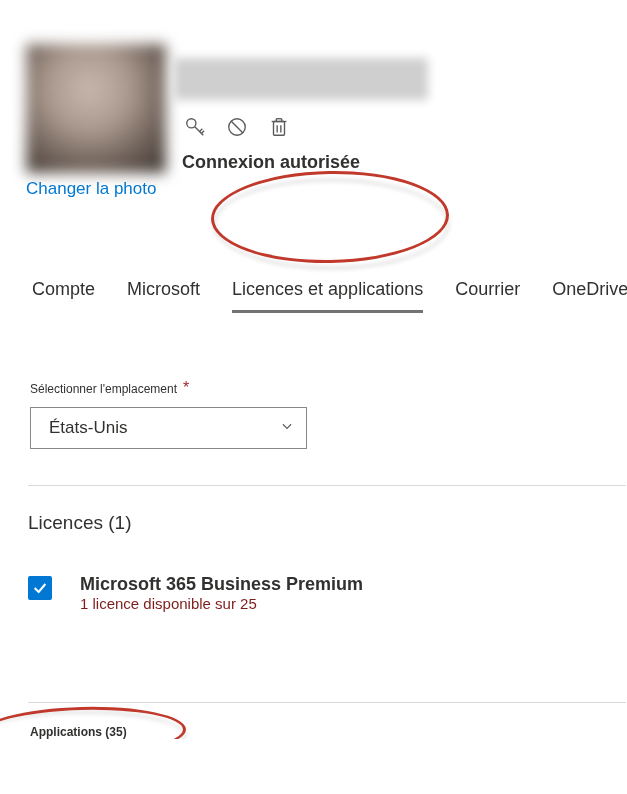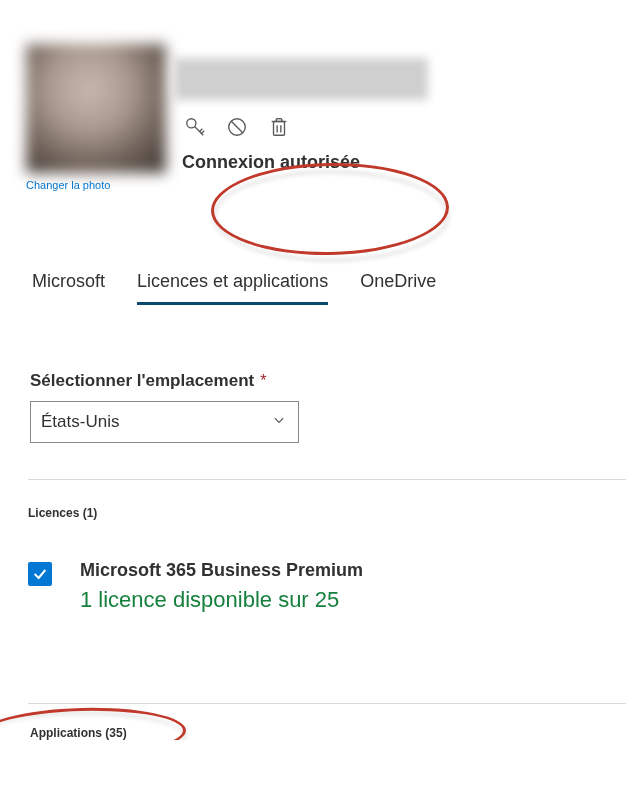--- a/index.html
+++ b/index.html
@@ -4,40 +4,40 @@
 <style>
   html,body{margin:0;padding:0;font-family:"Segoe UI",Arial,sans-serif;color:#323130;background:#fff;width:627px}
   .wrap{padding:0 0 0 0}
   .header{display:flex;align-items:center;padding:44px 0 0 26px}
   .avatar{width:140px;height:129px;background:radial-gradient(circle at 45% 35%,#c7b8ad 0%,#ab9a8f 35%,#6a5d55 70%,#3c3530 100%);filter:blur(7px);border-radius:2px}
   .hcol{padding-left:8px}
   .name-blur{width:254px;height:42px;background:#cfcfcf;filter:blur(5px);margin:14px 0 14px 0;border-radius:2px}
   .icon-row{display:flex;gap:20px;padding:2px 0 10px 10px}
   .icon-row svg{width:22px;height:22px;stroke:#5b5b5b;fill:none;stroke-width:1.5}
   .signin{font-weight:600;font-size:18px;padding-left:8px}
-  .change-photo{color:#0078d4;font-size:11px;padding:6px 0 0 26px;cursor:pointer;width:max-content}
+  .change-photo{color:#0078d4;font-size:17px;padding:6px 0 0 26px;cursor:pointer;width:max-content}
   .tabs{display:flex;gap:32px;padding:80px 0 0 32px;font-size:18px;color:#323130;position:relative}
   .tab{cursor:pointer;padding-bottom:10px;white-space:nowrap}
-  .tab.active{color:#323130;font-weight:400;border-bottom:3px solid #0c4a6e}
+  .tab.active{color:#323130;font-weight:400;border-bottom:3px solid #737373}
   
   .red-oval{position:absolute;border:3px solid #c0392b;border-radius:50%;pointer-events:none}
   .oval1{left:211px;top:-28px;width:232px;height:86px;transform:rotate(-1deg)}
   .oval-shadow1{position:absolute;left:213px;top:-20px;width:232px;height:86px;border:2px solid rgba(0,0,0,.18);border-radius:50%;pointer-events:none;filter:blur(2px)}
   .loc{padding:66px 0 0 30px}
-  .loc-label{font-weight:700;font-size:17px}
+  .loc-label{font-weight:400;font-size:12px}
   .req{color:#a4262c;margin-left:6px}
-  .select{margin-top:10px;width:245px;height:40px;border:1px solid #8a8886;display:flex;align-items:center;justify-content:space-between;padding:0 12px 0 10px;font-size:17px;cursor:pointer}
+  .select{margin-top:10px;width:245px;height:40px;border:1px solid #8a8886;display:flex;align-items:center;justify-content:space-between;padding:0 12px 0 18px;font-size:17px;cursor:pointer}
   .chev svg{width:14px;height:14px;stroke:#605e5c;fill:none;stroke-width:2}
   .hr{border:none;border-top:1px solid #d9d9d9;margin:36px 0 0 28px;width:598px}
-  .lic-head{font-weight:700;font-size:12px;padding:26px 16px 0 28px}
+  .lic-head{font-weight:400;font-size:19px;padding:26px 16px 0 28px}
   .lic-item{display:flex;align-items:flex-start;padding:40px 0 0 28px;gap:28px}
   .cb{width:24px;height:24px;background:#0078d4;display:flex;align-items:center;justify-content:center;border-radius:2px;margin-top:2px}
   .cb svg{width:16px;height:16px;stroke:#fff;fill:none;stroke-width:3}
   .lic-name{font-weight:600;font-size:18px}
-  .lic-sub{font-size:22px;color:#15803d;margin-top:6px}
+  .lic-sub{font-size:15px;color:#7f1d1d;margin-top:0}
   .hr2{border:none;border-top:1px solid #d9d9d9;margin:90px 0 0 28px;width:598px}
   .apps-row{position:relative;padding:22px 0 0 30px}
   .apps-head{font-weight:600;font-size:12px}
   .oval2{left:-22px;top:4px;width:202px;height:44px;transform:rotate(-1.5deg)}
   .oval-shadow2{position:absolute;left:-20px;top:8px;width:202px;height:44px;border:2px solid rgba(0,0,0,.18);border-radius:50%;pointer-events:none;filter:blur(2px)}
 </style>
 </head>
 <body>
 
 <div class="wrap">
@@ -72,22 +72,24 @@
               <line x1="9" y1="3" x2="15" y2="3"></line>
             </svg>
         </span>
       </div>
       <div class="signin">Connexion autorisée</div>
     </div>
   </div>
   <div class="change-photo">Changer la photo</div>
 
   <div class="tabs">
+    <div class="tab">Compte</div>
     <div class="tab">Microsoft</div>
     <div class="tab active">Licences et applications</div>
+    <div class="tab">Courrier</div>
     <div class="tab">OneDrive</div>
     <div class="oval-shadow1"></div>
     <div class="red-oval oval1"></div>
   </div>
 
   <div class="loc">
     <span class="loc-label">Sélectionner l'emplacement</span><span class="req">*</span>
     <div class="select">
       <span>États-Unis</span>
       <span class="chev">

